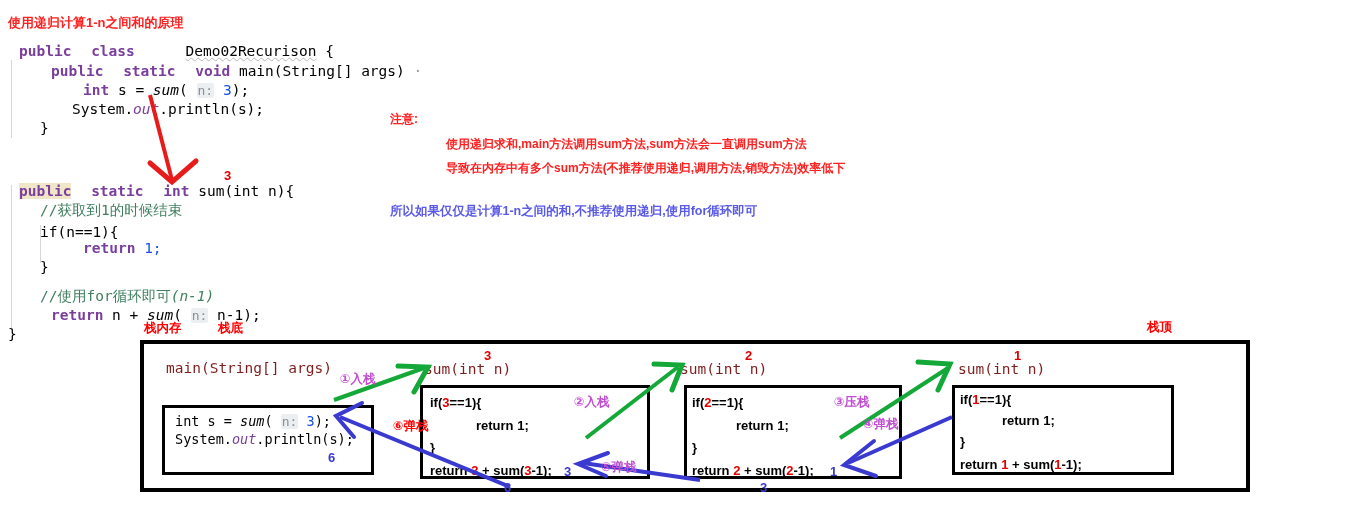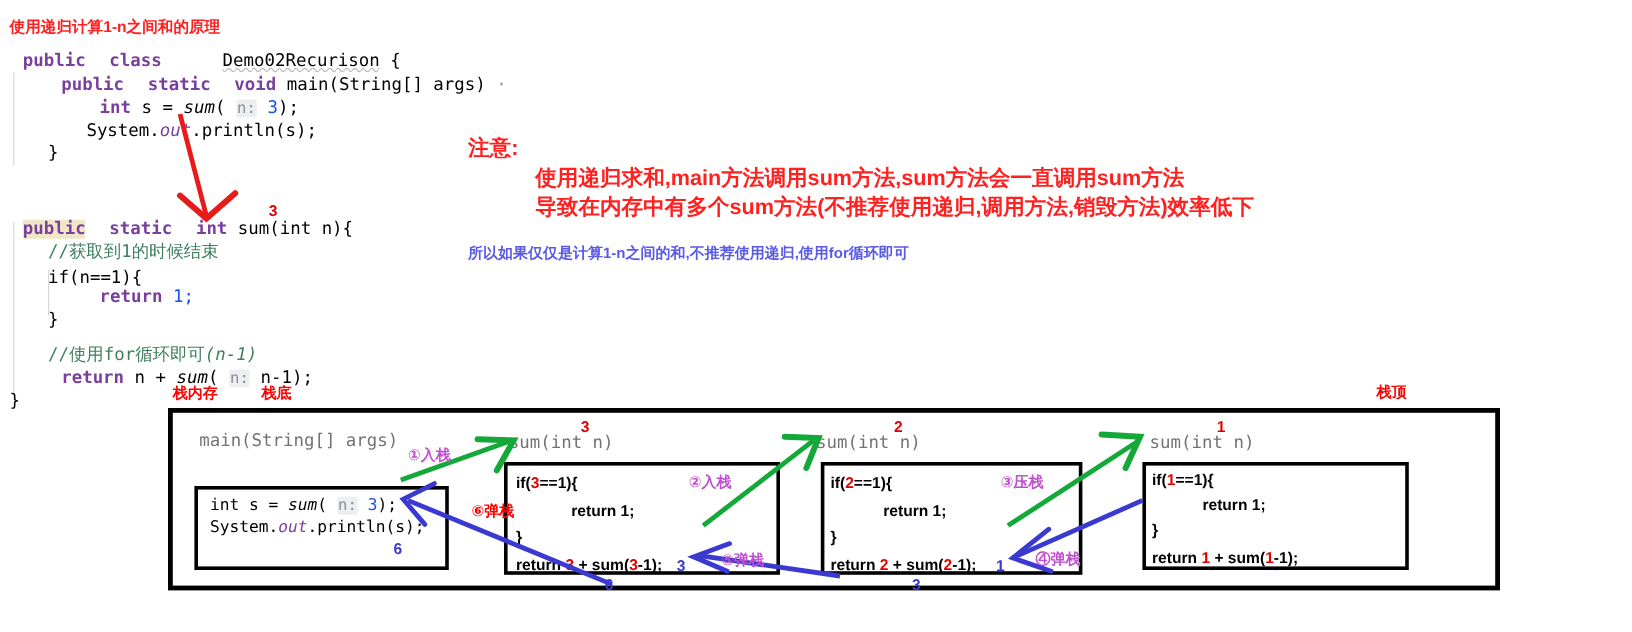--- a/index.html
+++ b/index.html
@@ -34,21 +34,21 @@
     text-decoration:underline;
     text-decoration-style:wavy;
     text-decoration-color:#b9b9b9;
     text-decoration-thickness:1px;
     padding-left:42px;
   }
   .guide{
     position:absolute;width:1px;background:#d7d7d7;
   }
   
-  .note-red{color:#ff2020;font-weight:bold;font-size:18px;white-space:nowrap;}
+  .note-red{color:#ff2020;font-weight:bold;font-size:12px;white-space:nowrap;}
   .note-blue{color:#5a5ae8;font-weight:bold;font-size:12.5px;white-space:nowrap;}
   .title-red{color:#ff2020;font-weight:bold;font-size:13px;white-space:nowrap;}
   .lbl-red{color:#ff0000;font-weight:bold;font-size:12.5px;white-space:nowrap;}
   .lbl-purple{color:#c050d0;font-weight:bold;font-size:12.5px;white-space:nowrap;}
   .redsup{color:#e00000;font-weight:bold;font-size:13px;}
   .bluesup{color:#3a3ad0;font-weight:bold;font-size:13px;}
   
   #stack-outer{
     position:absolute;
     border:4px solid #000;
@@ -57,21 +57,21 @@
   }
   .frame{
     position:absolute;
     border:3px solid #000;
     background:transparent;
     box-sizing:border-box;
   }
   .frame-title{
     position:absolute;
     font-family:"DejaVu Sans Mono","Liberation Mono",monospace;
-    font-size:14.5px;white-space:nowrap;color:#737373;
+    font-size:14.5px;white-space:nowrap;color:#7f1d1d;
   }
   .fcode{
     font-family:"Liberation Sans","DejaVu Sans",sans-serif;
     font-weight:bold;font-size:13px;white-space:nowrap;color:#000;
   }
   .fcode .r{color:#e00000;}
   svg.ov{position:absolute;left:0;top:0;width:1360px;height:527px;pointer-events:none;}
 </style>
 </head>
 <body>
@@ -190,15 +190,15 @@
   </g>
   <g>
     <path d="M510,487 L340,417" stroke="#3a3ad0" stroke-width="4" fill="none"></path>
     <path d="M362,403 L336,416 L354,437" stroke="#3a3ad0" stroke-width="4" fill="none" stroke-linecap="round"></path>
   </g>
 </svg>
 
 <div class="abs lbl-purple" style="left:340px;top:371px;">①入栈</div>
 <div class="abs lbl-purple" style="left:574px;top:394px;">②入栈</div>
 <div class="abs lbl-purple" style="left:834px;top:394px;">③压栈</div>
-<div class="abs lbl-purple" style="left:863px;top:458px;font-family:Liberation Serif, serif;">④弹栈</div>
+<div class="abs lbl-purple" style="left:863px;top:416px;">④弹栈</div>
 <div class="abs lbl-purple" style="left:601px;top:459px;">⑤弹栈</div>
 <div class="abs lbl-red" style="left:393px;top:418px;">⑥弹栈</div>
 
 </body></html>

